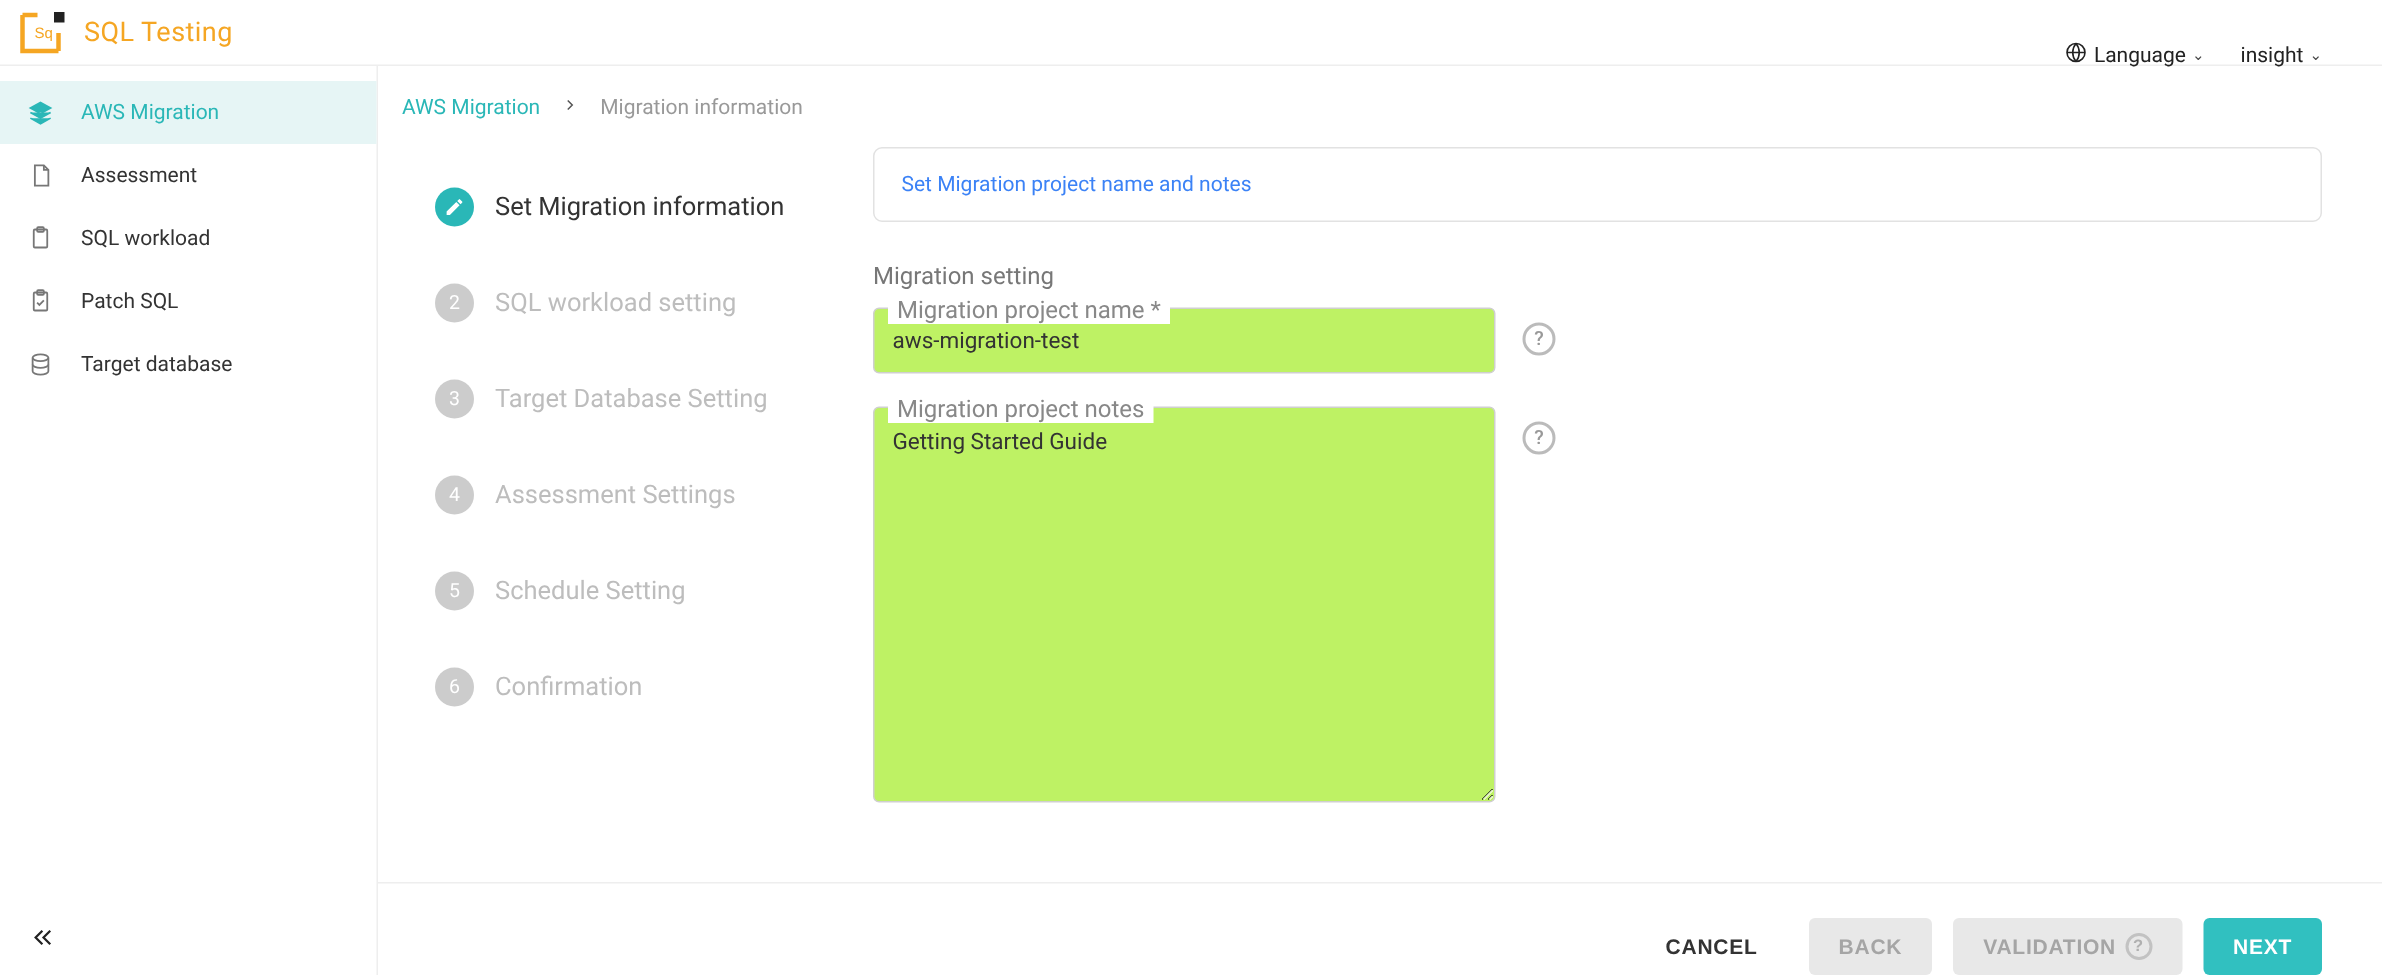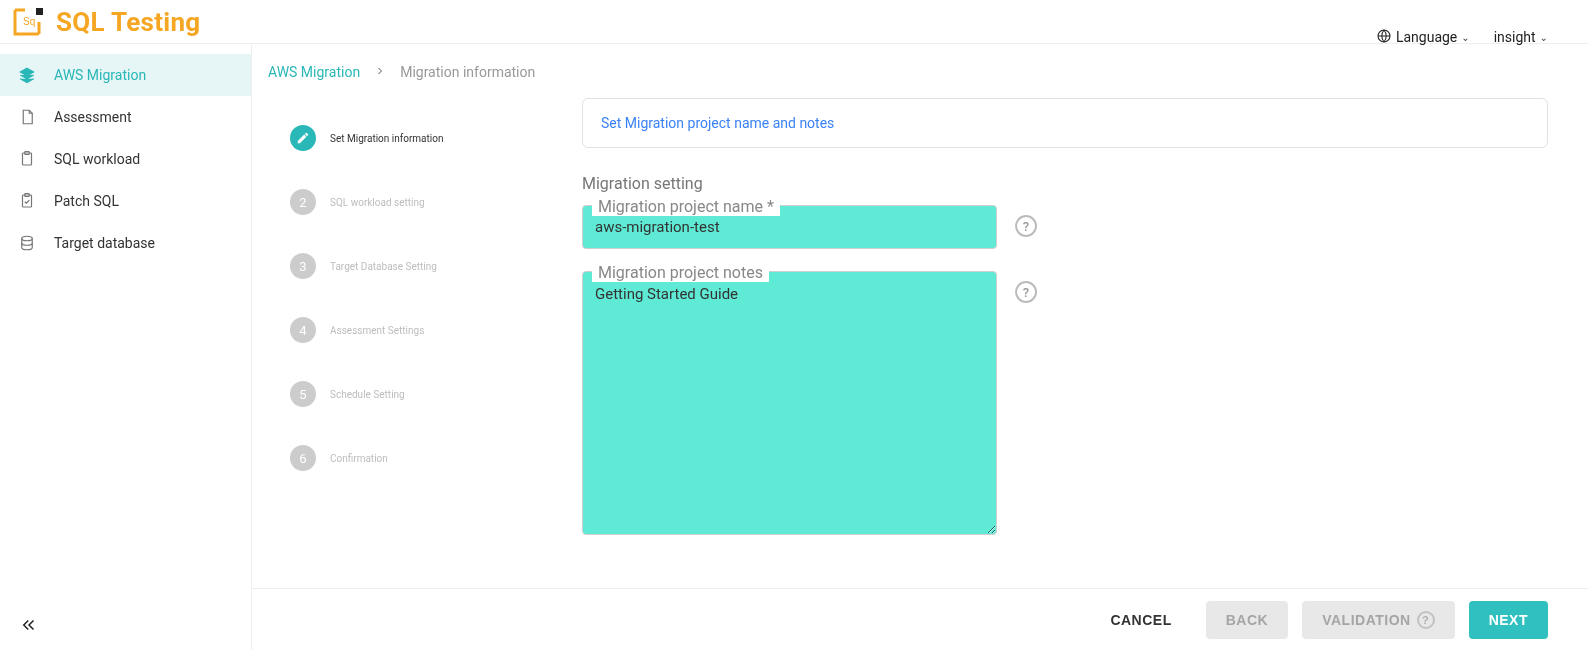--- a/index.html
+++ b/index.html
@@ -3,21 +3,21 @@
 <meta charset="utf-8">
 <style>
   * { box-sizing: border-box; margin: 0; padding: 0; }
   html, body { width: 1588px; height: 650px; font-family: -apple-system, BlinkMacSystemFont, "Segoe UI", Roboto, Arial, sans-serif; background:#fff; color:#333; }
   body { display:flex; flex-direction:column; }
   
   .header { height:44px; width:100%; display:flex; align-items:center; border-bottom:1px solid #eee; padding:0 28px 0 12px; }
   .logo-wrap { display:flex; align-items:center; gap:10px; }
   .logo-mark { width:34px; height:30px; position:relative; }
   .logo-mark svg { width:34px; height:30px; }
-  .logo-text { font-size:26px; color:#f5a623; font-weight:700; letter-spacing:0.3px; }
+  .logo-text { font-size:18px; color:#f5a623; font-weight:400; letter-spacing:0.3px; }
   .header-spacer { flex:1; }
   .header-link { display:flex; align-items:center; gap:4px; font-size:14px; color:#222; padding:0 12px; cursor:pointer;margin-top:31px; }
   .header-link .caret { font-size:10px; color:#444; }
   .header-link svg { width:16px; height:16px; }
   
   .main { flex:1; display:flex; min-height:0; }
   
   .sidebar { width:252px; border-right:1px solid #eee; display:flex; flex-direction:column; padding-top:10px; position:relative; }
   .side-item { display:flex; align-items:center; gap:18px; height:42px; padding:0 18px; font-size:14px; color:#333; cursor:pointer; }
   .side-item.active { background:#e6f5f5; color:#2ab7b7; }
@@ -36,45 +36,45 @@
   .breadcrumb .bc-sep svg { width:12px; height:12px; }
   .breadcrumb .bc-current { color:#999; }
   .work-area { display:flex; gap:30px; padding-left:38px; padding-right:40px; align-items:flex-start; }
   
   .stepper { width:262px; padding-top:8px; }
   .step { display:flex; align-items:center; gap:14px; height:64px; }
   .step-badge { width:26px; height:26px; border-radius:50%; display:flex; align-items:center; justify-content:center; font-size:13px; color:#fff; }
   .step-badge.active { background:#2ab7b7; }
   .step-badge.inactive { background:#ccc; color:#fff; }
   .step-badge svg { width:14px; height:14px; }
-  .step-label { font-size:10px; }
+  .step-label { font-size:17px; }
   .step.active .step-label { color:#333; }
   .step.inactive .step-label { color:#bdbdbd; }
   
   .form-area { flex:1; }
   .banner { border:1px solid #e2e2e2; border-radius:6px; padding:16px 18px; font-size:14px; color:#3b82f6; margin-bottom:26px; }
   .section-title { font-size:16px; color:#777; margin-bottom:12px; }
   .field-row { display:flex; align-items:flex-start; gap:18px; margin-bottom:22px; }
   .field { position:relative; width:415px; }
   .field input, .field textarea {
     width:100%; border:1px solid #cfcfcf; border-radius:4px; padding:12px 12px;
-    font-size:15px; color:#333; background:#5eead4; font-family:inherit; outline:none;
+    font-size:15px; color:#333; background:#bef264; font-family:inherit; outline:none;
   }
   .field textarea { height:264px; resize:both; line-height:1.4; }
   .field-label {
     position:absolute; top:-8px; left:10px; background:#fff; padding:0 6px;
     font-size:16px; color:#888; white-space:nowrap;
   }
   .help-btn {
     width:22px; height:22px; border:2px solid #bbb; border-radius:50%;
     display:flex; align-items:center; justify-content:center; color:#999;
     font-size:13px; margin-top:10px; cursor:pointer; font-weight:500;
   }
   
-  .footer { height:62px; border-top:1px solid #eee; display:flex; align-items:center; justify-content:flex-end; gap:14px; padding:0 40px 0 0; }
+  .footer { height:62px; border-top:1px solid #eee; display:flex; align-items:flex-end; justify-content:flex-end; gap:14px; padding:0 40px 0 0; }
   .btn { height:38px; padding:0 20px; border-radius:4px; font-size:14px; font-weight:600; letter-spacing:0.5px; display:flex; align-items:center; gap:6px; cursor:pointer; border:none; }
   .btn-text { background:transparent; color:#333; }
   .btn-disabled { background:#e8e8e8; color:#a5a5a5; cursor:default; }
   .btn-primary { background:#31c0c0; color:#fff; }
   .btn-disabled .hc { width:18px; height:18px; border:2px solid #c2c2c2; border-radius:50%; display:inline-flex; align-items:center; justify-content:center; font-size:11px; color:#b0b0b0; }
 </style>
 </head>
 <body>
 
 <div class="header">

